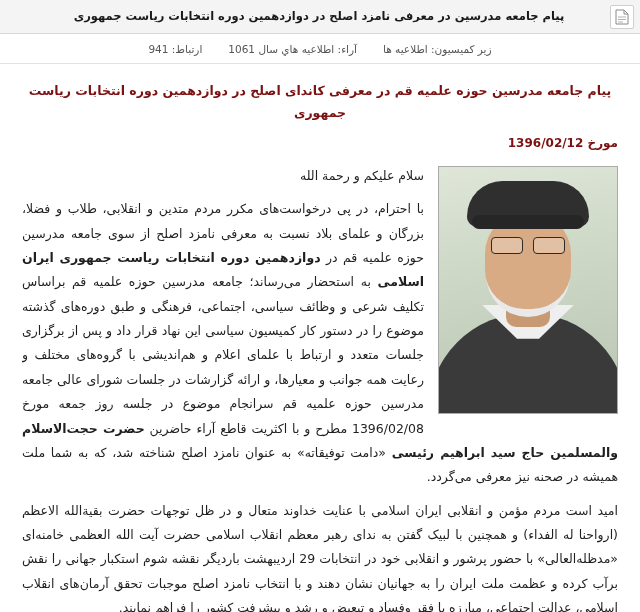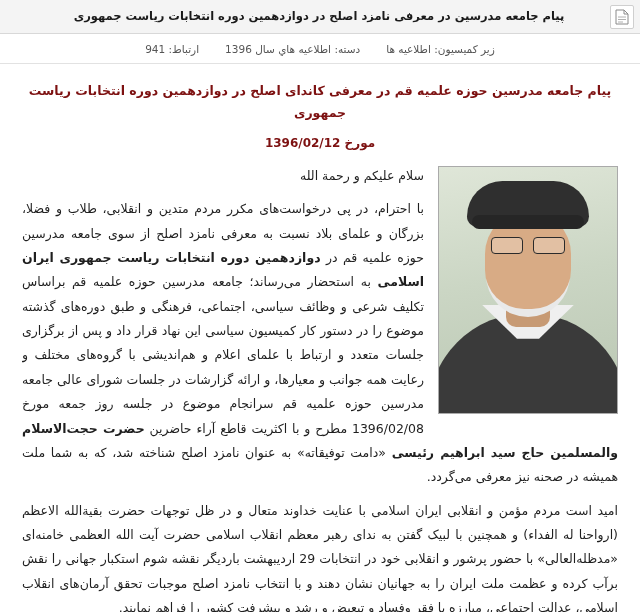--- a/index.html
+++ b/index.html
@@ -76,21 +76,21 @@
 
   .doc-title {
     text-align: center;
     font-size: 12.5px;
     font-weight: bold;
     color: #7d1111;
     line-height: 1.75;
     margin: 4px 0 12px 0;
   }
   .doc-date {
-    text-align: center;
+    text-align: right;
     font-size: 12px;
     font-weight: bold;
     color: #7d1111;
     margin: 3px 0 14px 0;
     direction: ltr;
   }
 
   .body-wrap {
     overflow: hidden;
   }
@@ -206,22 +206,22 @@
   <div class="header-title">پیام جامعه مدرسین در معرفی نامزد اصلح در دوازدهمین دوره انتخابات ریاست جمهوری</div>
   <div class="header-spacer"></div>
 </div>
 
 <div class="meta-row">
   <div class="meta-item">
     <span class="meta-label">زیر کمیسیون:</span>
     <span class="meta-value">اطلاعیه ها</span>
   </div>
   <div class="meta-item">
-    <span class="meta-label">دسته:</span>
-    <span class="meta-value">اطلاعیه هاي سال 1396</span>
+    <span class="meta-label">آراء:</span>
+    <span class="meta-value">اطلاعیه هاي سال 1061</span>
   </div>
   <div class="meta-item">
     <span class="meta-label">ارتباط:</span>
     <span class="meta-value">941</span>
   </div>
 </div>
 
 <div class="content">
 
   <div class="doc-title">پیام جامعه مدرسین حوزه علمیه قم در معرفی کاندای اصلح در دوازدهمین دوره انتخابات ریاست جمهوری</div>

